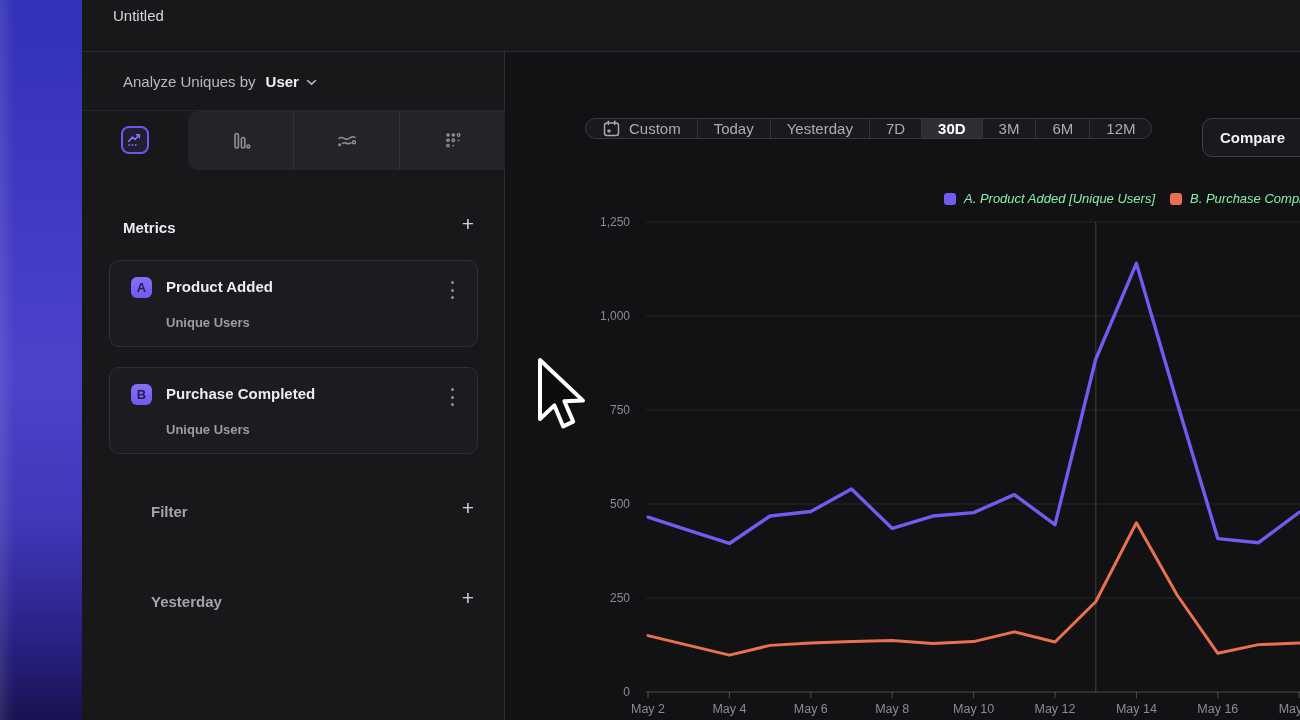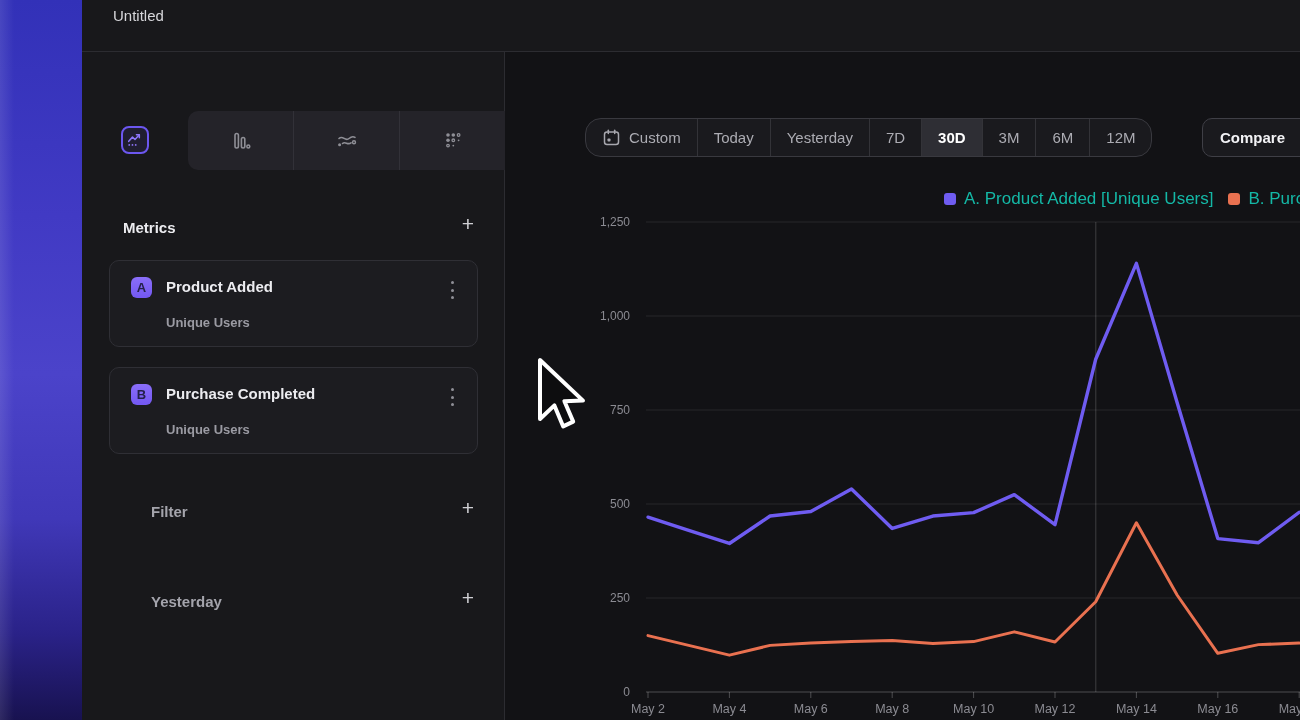--- a/index.html
+++ b/index.html
@@ -83,21 +83,21 @@
   .metric-sub { position:absolute; left:56px; top:54px; font-size:13px; color:#9b9ba3;font-weight:bold; }
   .kebab {
     position:absolute; right:18px; top:20px; width:14px; height:18px;
     display:flex; flex-direction:column; align-items:center; justify-content:space-between;
   }
   .kebab i { width:3px; height:3px; border-radius:50%; background:#8f8f97; }
   .section-head.filter { top:446px; }
   .section-head.breakdown { top:536px; }
   
   .range-group {
-    position:absolute; left:585px; top:118px; height:39px;
+    position:absolute; left:585px; top:118px; height:21px;
     border:1px solid #39393f; border-radius:16px;
     display:flex; align-items:stretch; overflow:hidden; background:#1a1a1e;
   }
   .range-btn {
     display:flex; align-items:center; gap:8px;
     padding:0 16px; font-size:15px; font-weight:500; color:#acacb3; white-space:nowrap;
   }
   .range-btn + .range-btn { border-left:1px solid #333338; }
   .range-btn.selected { background:#2e2e34; color:#ffffff; font-weight:700; }
   .compare-btn {
@@ -106,38 +106,45 @@
     display:flex; align-items:center; padding-left:17px;
     font-size:15px; font-weight:700; color:#f2f2f5;
   }
   
   .legend {
     position:absolute; left:944px; top:191px; height:15px;
     display:flex; align-items:center; gap:15px; white-space:nowrap;
   }
   .legend-item { display:flex; align-items:center; gap:8px; }
   .legend-swatch { width:12px; height:12px; border-radius:3px; }
-  .legend-label { font-size:17px; color:#14b8a6; }
+  .legend-label { font-size:13px; color:#86efac;font-style:italic; }
   
   #chart-svg { position:absolute; left:560px; top:180px; }
   #chart-svg text { font-family:"Liberation Sans", sans-serif; fill:#8b8b92; }
   
   .cursor { position:absolute; left:534px; top:356px; z-index:50; }
 </style>
 </head>
 <body>
 
 <div class="left-strip"></div>
 
 <div class="topbar">
   <div class="title">Untitled</div>
 </div>
 
 <div class="sidebar">
 
+  <div class="analyze-row">
+    <span class="analyze-label">Analyze Uniques by</span>
+    <span class="analyze-value">User</span>
+    <svg class="chev" width="11" height="7" viewBox="0 0 11 7">
+        <polyline points="1.5,1.5 5.5,5.2 9.5,1.5" fill="none" stroke="#b9b9c0" stroke-width="1.6" stroke-linecap="round" stroke-linejoin="round"></polyline>
+      </svg>
+  </div>
 
   <div class="tab-selected">
     <svg width="18" height="18" viewBox="0 0 20 20">
       <path d="M3 11.5 L7.2 6.8 L10 9.4 L14.8 4.2" fill="none" stroke="#8d75fa" stroke-width="1.7" stroke-linecap="round" stroke-linejoin="round"></path>
       <path d="M11.6 4.2 H14.8 V7.4" fill="none" stroke="#8d75fa" stroke-width="1.7" stroke-linecap="round" stroke-linejoin="round"></path>
       <circle cx="3.6" cy="15.5" r="1" fill="#8d75fa"></circle>
         <circle cx="7.2" cy="15.5" r="1" fill="#8d75fa"></circle>
         <circle cx="10.8" cy="15.5" r="1" fill="#8d75fa"></circle>
     </svg>
   </div>

